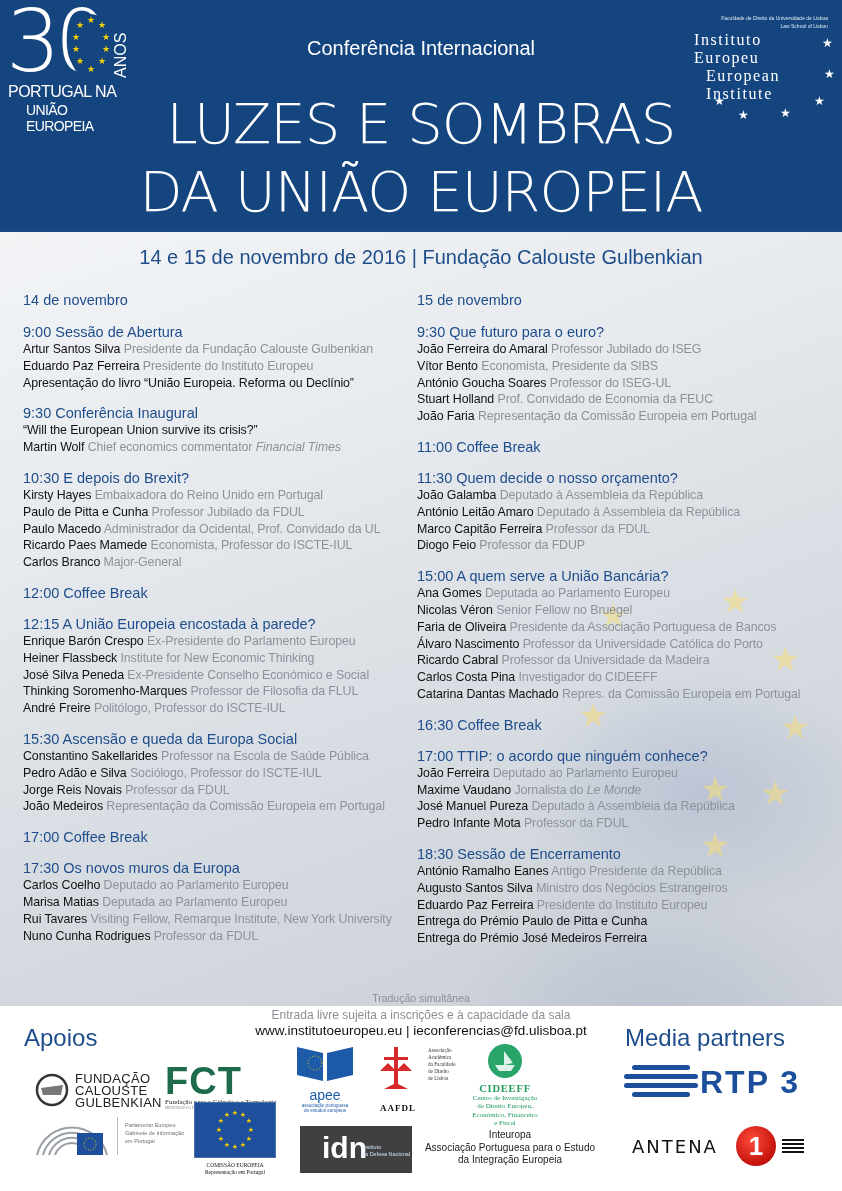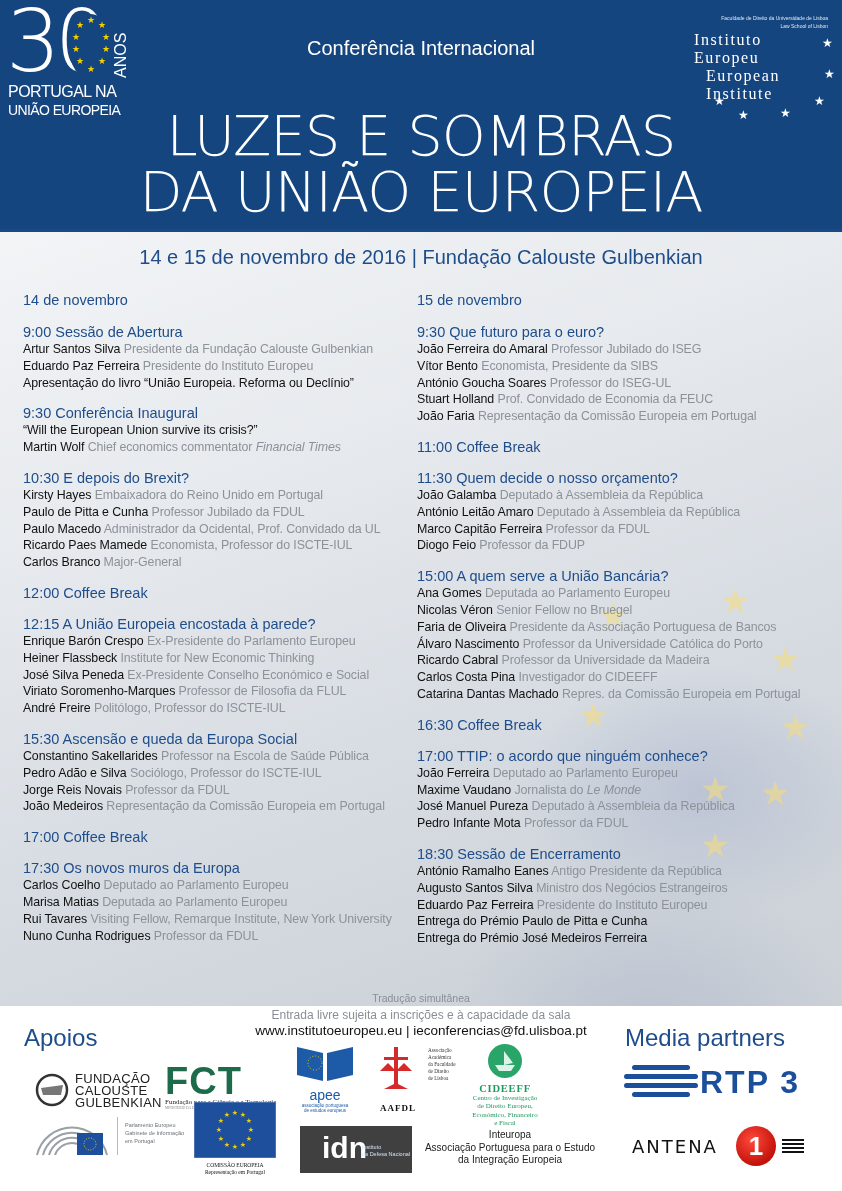--- a/index.html
+++ b/index.html
@@ -10,25 +10,25 @@
   .header {
     position: absolute; left: 0; top: 0; width: 842px; height: 232px;
     background: #15457f;
     border-bottom: 3px solid #1a4a86;
   }
   .logo30 { position: absolute; left: 6px; top: 6px; width: 130px; height: 112px; }
   .logo30 .digits { position: absolute; left: 0; top: -8px; font-family: "DejaVu Sans", sans-serif; font-weight: 200; color: #fff; font-size: 86px; letter-spacing: -6px; line-height: 1; }
   .logo30 .stars-ring { position: absolute; left: 60px; top: 6px; width: 50px; height: 70px; }
   .logo30 .anos { position: absolute; left: 104px; top: 34px; color: #fff; font-size: 16px; transform: rotate(-90deg); transform-origin: left top; letter-spacing: 0px; }
   .logo30 .line1 { position: absolute; left: 2px; top: 77px; color: #fff; font-size: 16px; letter-spacing: -0.5px; }
-  .logo30 .line2 { position: absolute; left: 2px; top: 96px; color: #fff; font-size: 14px; letter-spacing: -0.6px; }
+  .logo30 .line2 { position: absolute; left: 20px; top: 96px; color: #fff; font-size: 14px; letter-spacing: -0.6px; }
 
   .conf-label { position: absolute; left: 0; width: 842px; top: 37px; text-align: center; color: #fff; font-size: 20px; }
   .title { position: absolute; left: 0; width: 842px; text-align: center; color: #fff; font-family: "DejaVu Sans", sans-serif; font-weight: 200; font-size: 56px; letter-spacing: -1px; line-height: 1; }
-  .title.t1 { top: 108px; }
+  .title.t1 { top: 96px; }
   .title.t2 { top: 164px; }
 
   .ie-logo { position: absolute; left: 690px; top: 10px; width: 150px; height: 115px; }
   .ie-logo .fac { position: absolute; right: 12px; top: 4px; font-size: 5px; color: #dfe8f4; text-align: right; line-height: 8px; }
   .ie-logo .name { position: absolute; font-family: "Liberation Serif", serif; color: #fff; font-size: 16px; letter-spacing: 1.6px; line-height: 16px; }
   .ie-logo .star { position: absolute; color: #fff; font-size: 12px; }
 
   
   .content {
     position: absolute; left: 0; top: 232px; width: 842px; height: 774px;
@@ -155,21 +155,21 @@
       <div class="row"><span class="nm">Carlos Branco</span> <span class="rl">Major-General</span></div>
     </div>
 
     <div class="coffee">12:00 Coffee Break</div>
 
     <div class="session">
       <div class="s-title">12:15 A União Europeia encostada à parede?</div>
       <div class="row"><span class="nm">Enrique Barón Crespo</span> <span class="rl">Ex-Presidente do Parlamento Europeu</span></div>
       <div class="row"><span class="nm">Heiner Flassbeck</span> <span class="rl">Institute for New Economic Thinking</span></div>
       <div class="row"><span class="nm">José Silva Peneda</span> <span class="rl">Ex-Presidente Conselho Económico e Social</span></div>
-      <div class="row"><span class="nm">Viriato Soromenho-Marques</span> <span class="rl">Professor de Filosofia da FLUL</span></div>
+      <div class="row"><span class="nm">Thinking Soromenho-Marques</span> <span class="rl">Professor de Filosofia da FLUL</span></div>
       <div class="row"><span class="nm">André Freire</span> <span class="rl">Politólogo, Professor do ISCTE-IUL</span></div>
     </div>
 
     <div class="session">
       <div class="s-title">15:30 Ascensão e queda da Europa Social</div>
       <div class="row"><span class="nm">Constantino Sakellarides</span> <span class="rl">Professor na Escola de Saúde Pública</span></div>
       <div class="row"><span class="nm">Pedro Adão e Silva</span> <span class="rl">Sociólogo, Professor do ISCTE-IUL</span></div>
       <div class="row"><span class="nm">Jorge Reis Novais</span> <span class="rl">Professor da FDUL</span></div>
       <div class="row"><span class="nm">João Medeiros</span> <span class="rl">Representação da Comissão Europeia em Portugal</span></div>
     </div>

